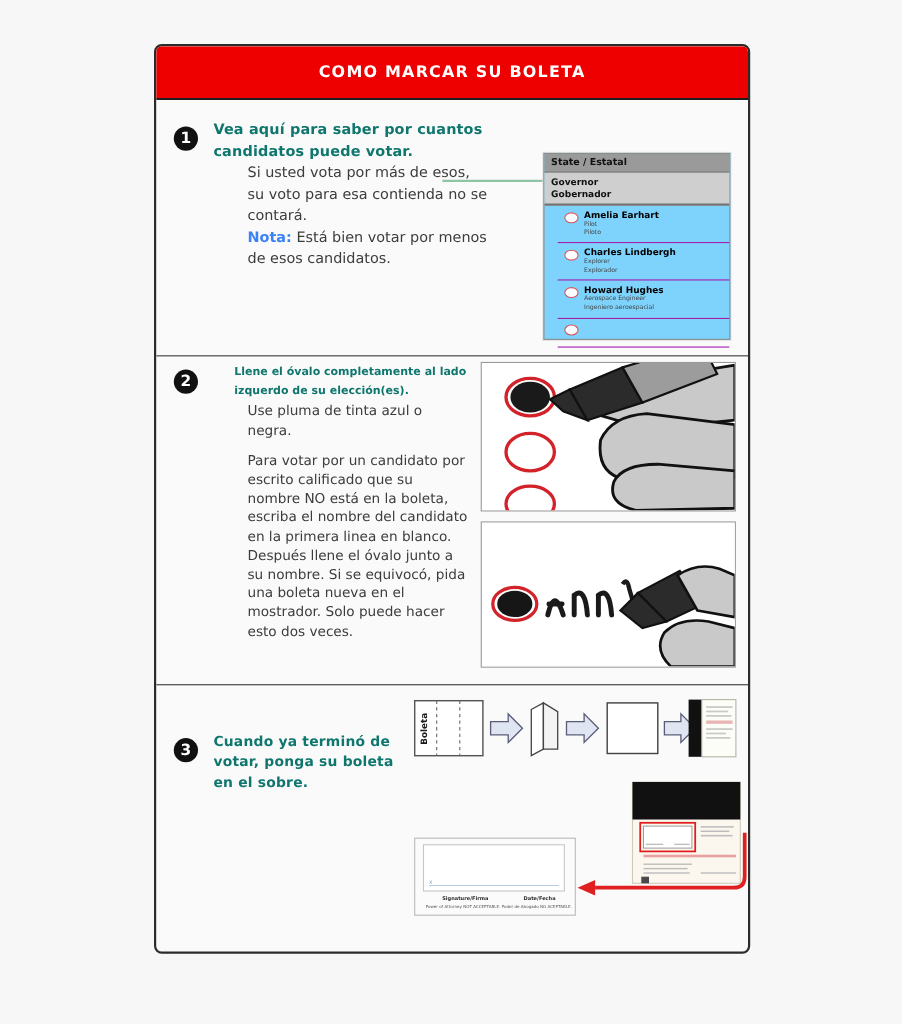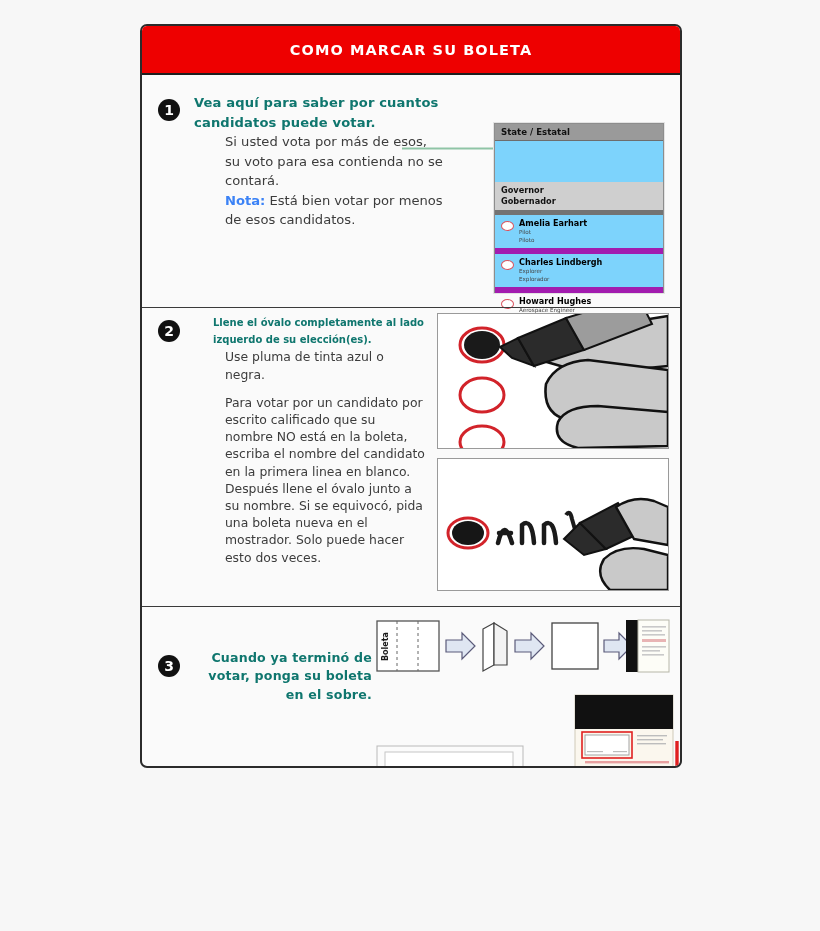--- a/index.html
+++ b/index.html
@@ -3,22 +3,22 @@
 <meta charset="utf-8">
 <style>
   html,body{margin:0;padding:0;}
   body{
     width:820px;height:931px;
     background:#f7f7f7;
     font-family:"DejaVu Sans","Liberation Sans",sans-serif;
     overflow:hidden;
   }
   .sheet{
-    position:absolute;left:140px;top:24px;
-    width:542px;height:744px;
+    position:absolute;left:140px;top:40px;
+    width:542px;height:827px;
     background:#fafafa;
     border:2px solid #2b2b2b;
     border-radius:7px;
     box-sizing:border-box;
     overflow:hidden;
   }
   .header{
     height:47px;
     background:#ee0000;
     border-bottom:2px solid #1e1e1e;
@@ -63,30 +63,31 @@
     background:#7dd3fc;border:1px solid #8d8d8d;
     box-sizing:border-box;font-size:7px;color:#111;
     box-shadow:0 0 0 1px #e3e3e3;
   }
   .b-head{
     background:#9a9a9a;color:#111;font-weight:bold;font-size:8.6px;
     padding:3px 6px;border-bottom:1px solid #6d6d6d;
   }
   .b-office{
     background:#cfcfcf;padding:3px 6px 4px;font-weight:bold;font-size:8.2px;
-    line-height:10.5px;border-bottom:5px solid #737373;margin-top:41px;
+    line-height:10.5px;border-bottom:2px solid #737373;
   }
   .b-vote{
     background:#d6eeee;padding:2px 6px 3px;font-size:7.4px;line-height:9.6px;
     border-bottom:1px solid #b9b9b9;color:#1a1a1a;
   }
   .b-cand{
     display:flex;align-items:flex-start;gap:5px;
-    padding:4px 6px 5px;border-bottom:6px solid #a21caf;min-height:24px;
+    padding:4px 6px 5px;border-bottom:1px solid #a21caf;min-height:24px;
     box-sizing:border-box;
+    margin-left:12px;
   }
   .oval{
     width:11px;height:8px;border:1.4px solid #d9545f;border-radius:50%;
     flex:0 0 auto;margin-top:1.5px;background:#fff;
   }
   .b-name{font-weight:bold;font-size:8.1px;line-height:9px;color:#000;}
   .b-occ{font-size:5.6px;line-height:6.6px;color:#444;margin-top:1px;}
   .b-blank{min-height:26px;}
 
   
@@ -100,21 +101,21 @@
     background:#fff;border:1px solid #9a9a9a;box-sizing:border-box;overflow:hidden;
   }
   .art-write{
     position:absolute;left:295px;top:150px;width:232px;height:133px;
     background:#fff;border:1px solid #9a9a9a;box-sizing:border-box;overflow:hidden;
   }
 
   
   .s3-bullet{left:16px;top:48px;}
   .s3-text{left:52px;top:42px;width:178px;font-size:12.6px;line-height:18.4px;}
-  .s3-text .lead{font-size:12.6px;letter-spacing:.2px;text-align:right;}
+  .s3-text .lead{font-size:12.6px;letter-spacing:.2px;}
 
   .fold-strip{position:absolute;left:234px;top:8px;width:295px;height:62px;}
   .env-art{position:absolute;left:427px;top:78px;width:110px;height:112px;}
   .sig-art{position:absolute;left:234px;top:138px;width:148px;height:72px;}
   .callout{position:absolute;left:375px;top:130px;width:165px;height:85px;}
 
   svg{display:block;}
 </style>
 </head>
 <body>

